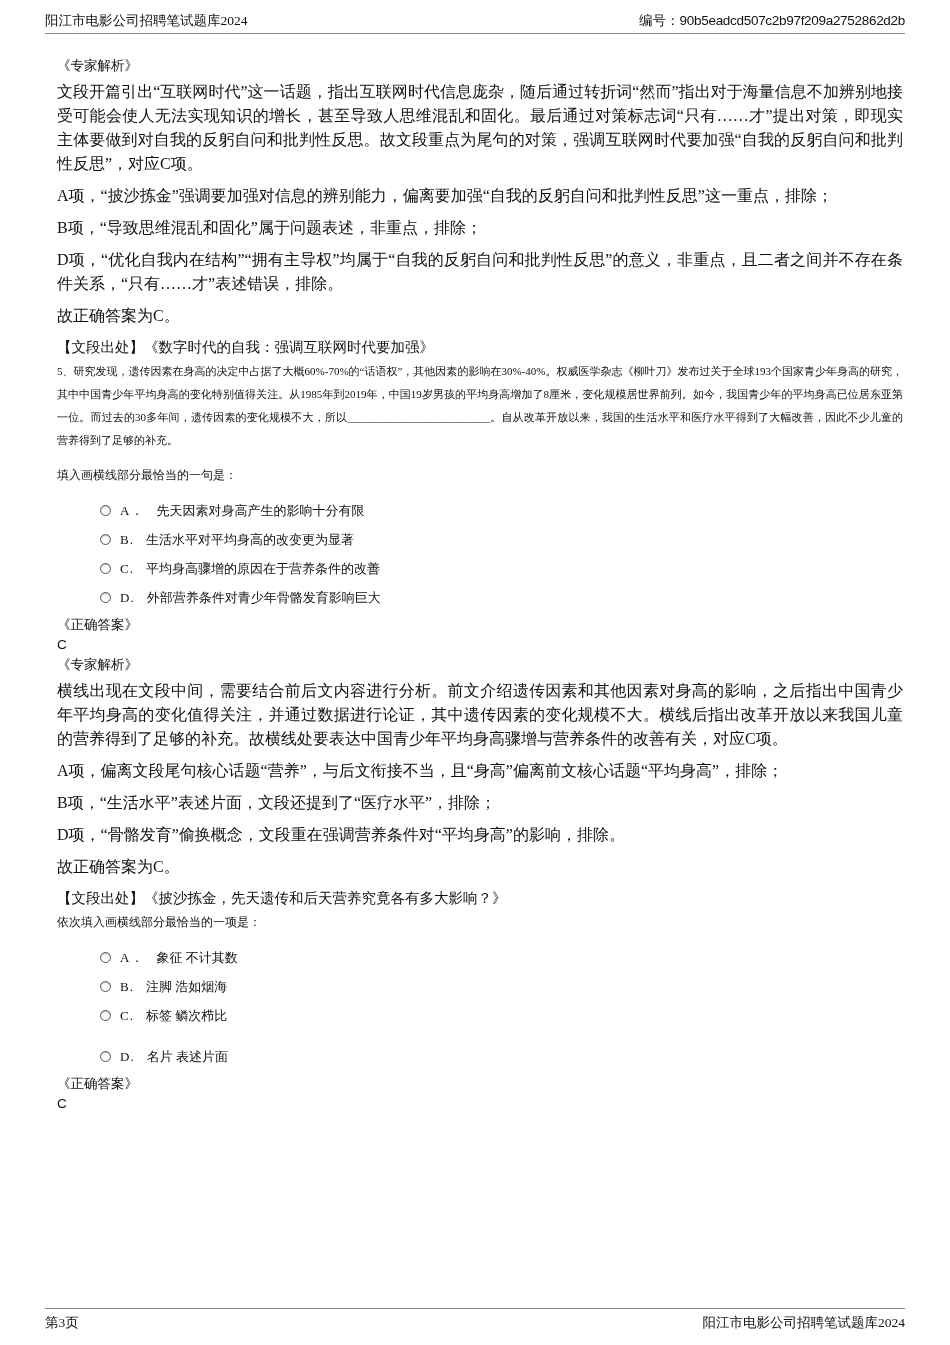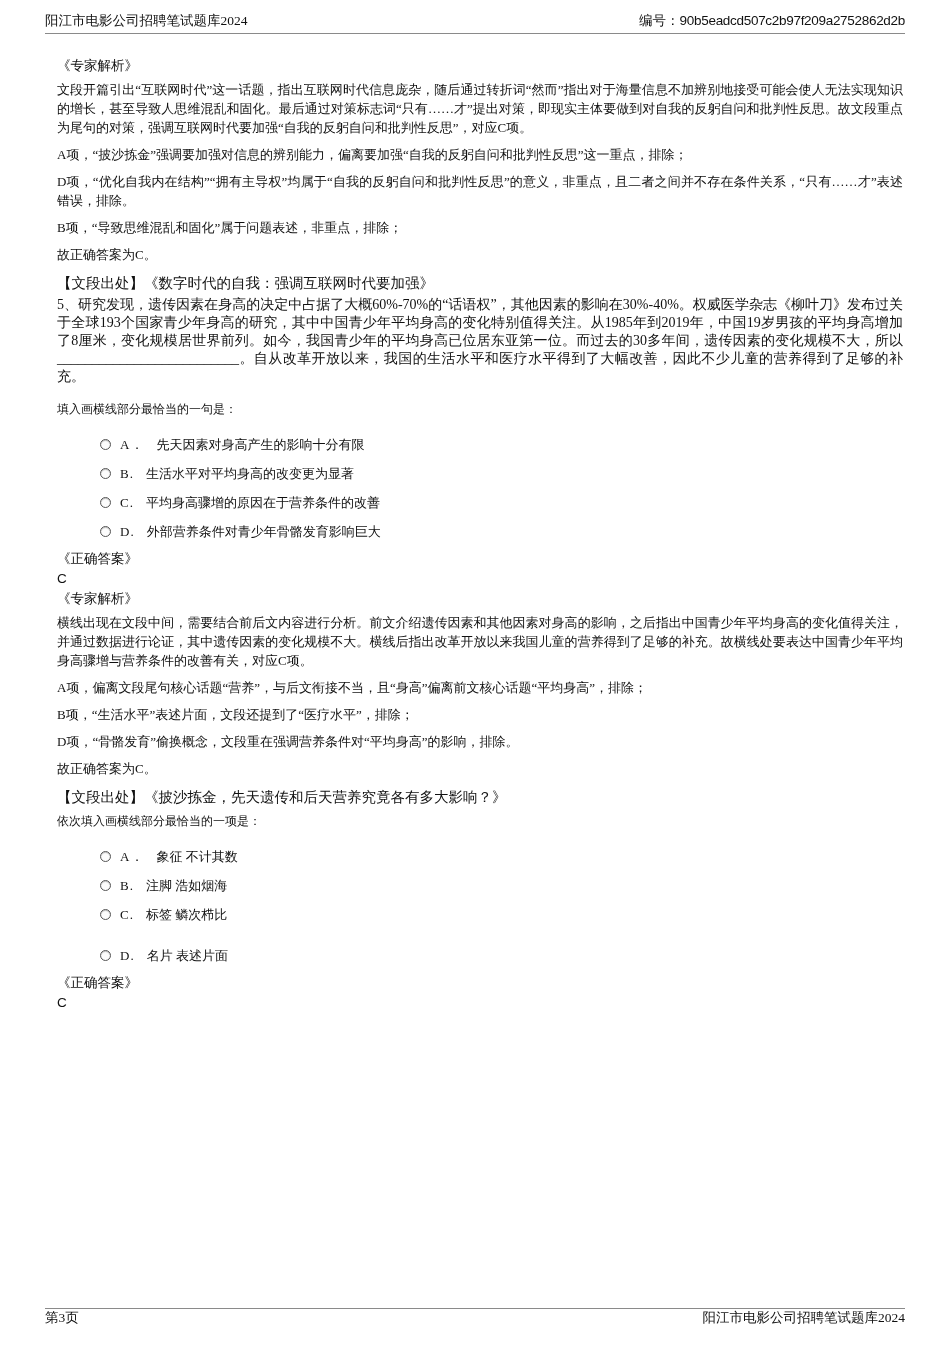--- a/index.html
+++ b/index.html
@@ -22,37 +22,37 @@
   }
   .header .code { font-size: 13.5px; text-align: center; }
   .header .code-value {
     font-family: "Liberation Sans", "DejaVu Sans", sans-serif;
     letter-spacing: -0.3px; font-size: 13.5px;
   }
 
   
   .footer {
     position: absolute; left: 45px; right: 45px; top: 1308px;
-    border-top: 1px solid #8a8a8a; 
+    border-top: 1px solid #8a8a8a; padding-top: 5px;
     display: flex; justify-content: space-between;
     font-size: 13.5px; line-height: 17px;
   }
 
   
   .content { position: absolute; top: 40px; left: 57px; width: 846px; }
 
   .sec-heading { font-size: 13.5px; line-height: 23px; margin-top: 14px; margin-bottom: 3px; }
   .para {
-    font-size: 13px; line-height: 19px; text-align: justify;
+    font-size: 16px; line-height: 24px; text-align: justify;
     margin-bottom: 8px;
   }
   .source { font-size: 14.5px; line-height: 22px; margin-bottom: 2px; }
 
   .question {
-    font-size: 14px; line-height: 18px; text-align: justify;
+    font-size: 11px; line-height: 23px; text-align: justify;
     margin-bottom: 12px;
   }
   .prompt { font-size: 12px; line-height: 23px; margin-bottom: 12px; }
 
   .options { margin-bottom: 0; }
   .option-row {
     display: flex; align-items: center;
     padding-left: 43px; height: 23px; margin-bottom: 6px;
     font-size: 13px;
   }
@@ -76,22 +76,22 @@
   <div class="header">
     <span>阳江市电影公司招聘笔试题库2024</span>
     <span class="code"><span>编号：</span><span class="code-value">90b5eadcd507c2b97f209a2752862d2b</span></span>
   </div>
 
   <div class="content">
 
     <div class="sec-heading">《专家解析》</div>
     <div class="para">文段开篇引出“互联网时代”这一话题，指出互联网时代信息庞杂，随后通过转折词“然而”指出对于海量信息不加辨别地接受可能会使人无法实现知识的增长，甚至导致人思维混乱和固化。最后通过对策标志词“只有……才”提出对策，即现实主体要做到对自我的反躬自问和批判性反思。故文段重点为尾句的对策，强调互联网时代要加强“自我的反躬自问和批判性反思”，对应C项。</div>
     <div class="para">A项，“披沙拣金”强调要加强对信息的辨别能力，偏离要加强“自我的反躬自问和批判性反思”这一重点，排除；</div>
+    <div class="para">B项，“导致思维混乱和固化”属于问题表述，非重点，排除；</div>
     <div class="para">D项，“优化自我内在结构”“拥有主导权”均属于“自我的反躬自问和批判性反思”的意义，非重点，且二者之间并不存在条件关系，“只有……才”表述错误，排除。</div>
-    <div class="para">B项，“导致思维混乱和固化”属于问题表述，非重点，排除；</div>
     <div class="para">故正确答案为C。</div>
     <div class="source">【文段出处】《数字时代的自我：强调互联网时代要加强》</div>
 
     <div class="question">5、研究发现，遗传因素在身高的决定中占据了大概60%-70%的“话语权”，其他因素的影响在30%-40%。权威医学杂志《柳叶刀》发布过关于全球193个国家青少年身高的研究，其中中国青少年平均身高的变化特别值得关注。从1985年到2019年，中国19岁男孩的平均身高增加了8厘米，变化规模居世界前列。如今，我国青少年的平均身高已位居东亚第一位。而过去的30多年间，遗传因素的变化规模不大，所以__________________________。自从改革开放以来，我国的生活水平和医疗水平得到了大幅改善，因此不少儿童的营养得到了足够的补充。</div>
     <div class="prompt">填入画横线部分最恰当的一句是：</div>
 
     <div class="options">
       <div class="option-row">
         <span class="radio"></span>
         <span class="opt-label">A．</span>

